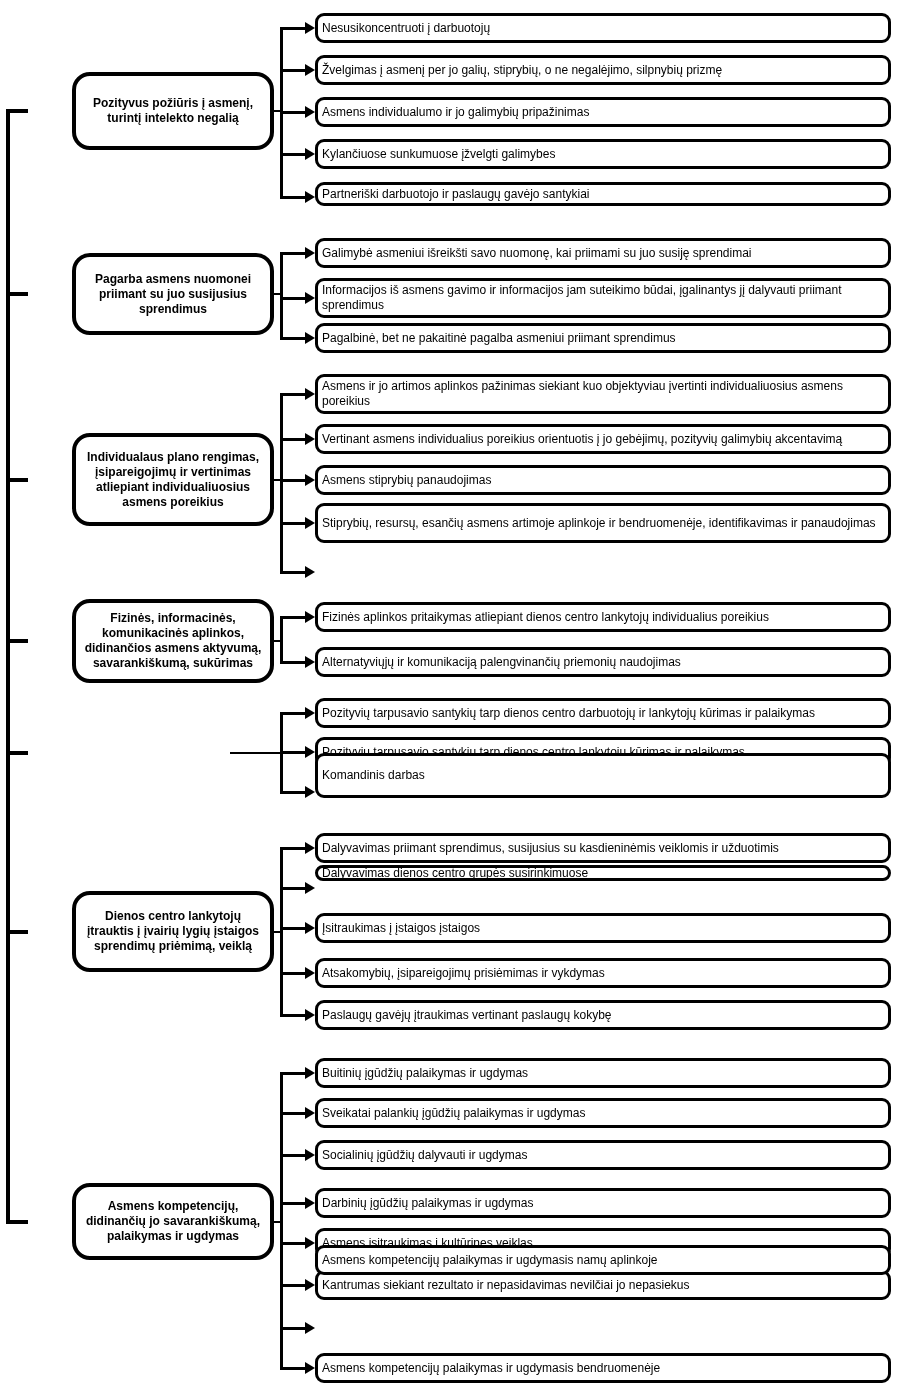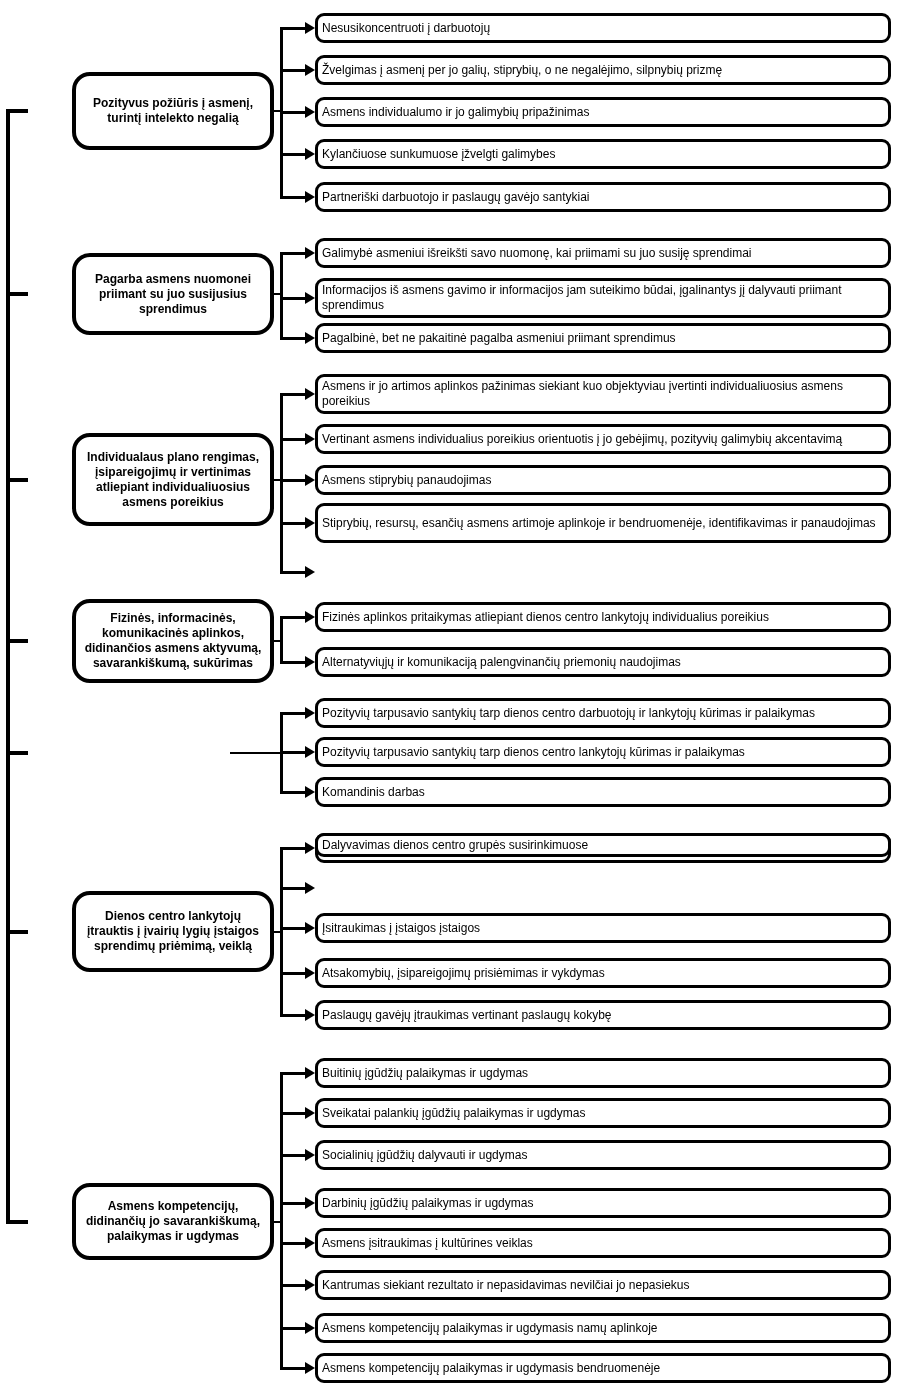--- a/index.html
+++ b/index.html
@@ -115,50 +115,50 @@
       <div class="cline" style="left: 281px; top: 1366.5px; width: 25px; height: 3px; background: rgb(0, 0, 0);"></div>
       <div class="arrowhead" style="left: 305px; top: 1362px; border-left-color: rgb(0, 0, 0);"></div>
       <div class="cline" style="left: 6px; top: 109px; width: 4px; height: 1114.5px; background: rgb(0, 0, 0);"></div>
     </div>
 
   <div class="cat" style="top:72px;height:78px">Pozityvus požiūris į asmenį, turintį intelekto negalią</div>
   <div class="item" style="top:13px;height:30px">Nesusikoncentruoti į darbuotojų</div>
   <div class="item" style="top:55px;height:30px">Žvelgimas į asmenį per jo galių, stiprybių, o ne negalėjimo, silpnybių prizmę</div>
   <div class="item" style="top:97px;height:30px">Asmens individualumo ir jo galimybių pripažinimas</div>
   <div class="item" style="top:139px;height:30px">Kylančiuose sunkumuose įžvelgti galimybes</div>
-  <div class="item" style="top:182px;height:30px">Partneriški darbuotojo ir paslaugų gavėjo santykiai</div>
+  <div class="item" style="top:182px;height:24px">Partneriški darbuotojo ir paslaugų gavėjo santykiai</div>
 
   <div class="cat" style="top:253px;height:82px">Pagarba asmens nuomonei priimant su juo susijusius sprendimus</div>
   <div class="item" style="top:238px;height:30px">Galimybė asmeniui išreikšti savo nuomonę, kai priimami su juo susiję sprendimai</div>
   <div class="item" style="top:278px;height:40px">Informacijos iš asmens gavimo ir informacijos jam suteikimo būdai, įgalinantys jį dalyvauti priimant sprendimus</div>
   <div class="item" style="top:323px;height:30px">Pagalbinė, bet ne pakaitinė pagalba asmeniui priimant sprendimus</div>
 
   <div class="cat" style="top:433px;height:93px">Individualaus plano rengimas, įsipareigojimų ir vertinimas atliepiant individualiuosius asmens poreikius</div>
   <div class="item" style="top:374px;height:40px">Asmens ir jo artimos aplinkos pažinimas siekiant kuo objektyviau įvertinti individualiuosius asmens poreikius</div>
   <div class="item" style="top:424px;height:30px">Vertinant asmens individualius poreikius orientuotis į jo gebėjimų, pozityvių galimybių akcentavimą</div>
   <div class="item" style="top:465px;height:30px">Asmens stiprybių panaudojimas</div>
   <div class="item" style="top:503px;height:40px">Stiprybių, resursų, esančių asmens artimoje aplinkoje ir bendruomenėje, identifikavimas ir panaudojimas</div>
 
   <div class="cat" style="top:599px;height:84px">Fizinės, informacinės, komunikacinės aplinkos, didinančios asmens aktyvumą, savarankiškumą, sukūrimas</div>
   <div class="item" style="top:602px;height:30px">Fizinės aplinkos pritaikymas atliepiant dienos centro lankytojų individualius poreikius</div>
   <div class="item" style="top:647px;height:30px">Alternatyviųjų ir komunikaciją palengvinančių priemonių naudojimas</div>
 
   <div class="item" style="top:698px;height:30px">Pozityvių tarpusavio santykių tarp dienos centro darbuotojų ir lankytojų kūrimas ir palaikymas</div>
   <div class="item" style="top:737px;height:30px">Pozityvių tarpusavio santykių tarp dienos centro lankytojų kūrimas ir palaikymas</div>
-  <div class="item" style="top:777px;height:30px">Komandinis darbas</div>
+  <div class="item" style="top:753px;height:45px">Komandinis darbas</div>
 
   <div class="cat" style="top:891px;height:81px">Dienos centro lankytojų įtrauktis į įvairių lygių įstaigos sprendimų priėmimą, veiklą</div>
   <div class="item" style="top:833px;height:30px">Dalyvavimas priimant sprendimus, susijusius su kasdieninėmis veiklomis ir užduotimis</div>
-  <div class="item" style="top:833px;height:24px">Dalyvavimas dienos centro grupės susirinkimuose</div>
+  <div class="item" style="top:865px;height:16px">Dalyvavimas dienos centro grupės susirinkimuose</div>
   <div class="item" style="top:913px;height:30px">Įsitraukimas į įstaigos įstaigos</div>
   <div class="item" style="top:958px;height:30px">Atsakomybių, įsipareigojimų prisiėmimas ir vykdymas</div>
   <div class="item" style="top:1000px;height:30px">Paslaugų gavėjų įtraukimas vertinant paslaugų kokybę</div>
 
   <div class="cat" style="top:1183px;height:77px">Asmens kompetencijų, didinančių jo savarankiškumą, palaikymas ir ugdymas</div>
   <div class="item" style="top:1058px;height:30px">Buitinių įgūdžių palaikymas ir ugdymas</div>
   <div class="item" style="top:1098px;height:30px">Sveikatai palankių įgūdžių palaikymas ir ugdymas</div>
   <div class="item" style="top:1140px;height:30px">Socialinių įgūdžių dalyvauti ir ugdymas</div>
   <div class="item" style="top:1188px;height:30px">Darbinių įgūdžių palaikymas ir ugdymas</div>
   <div class="item" style="top:1228px;height:30px">Asmens įsitraukimas į kultūrines veiklas</div>
   <div class="item" style="top:1270px;height:30px">Kantrumas siekiant rezultato ir nepasidavimas nevilčiai jo nepasiekus</div>
-  <div class="item" style="top:1313px;height:30px">Asmens kompetencijų palaikymas ir ugdymasis namų aplinkoje</div>
+  <div class="item" style="top:1245px;height:30px">Asmens kompetencijų palaikymas ir ugdymasis namų aplinkoje</div>
   <div class="item" style="top:1353px;height:30px">Asmens kompetencijų palaikymas ir ugdymasis bendruomenėje</div>
 </div>
 
 </body></html>

